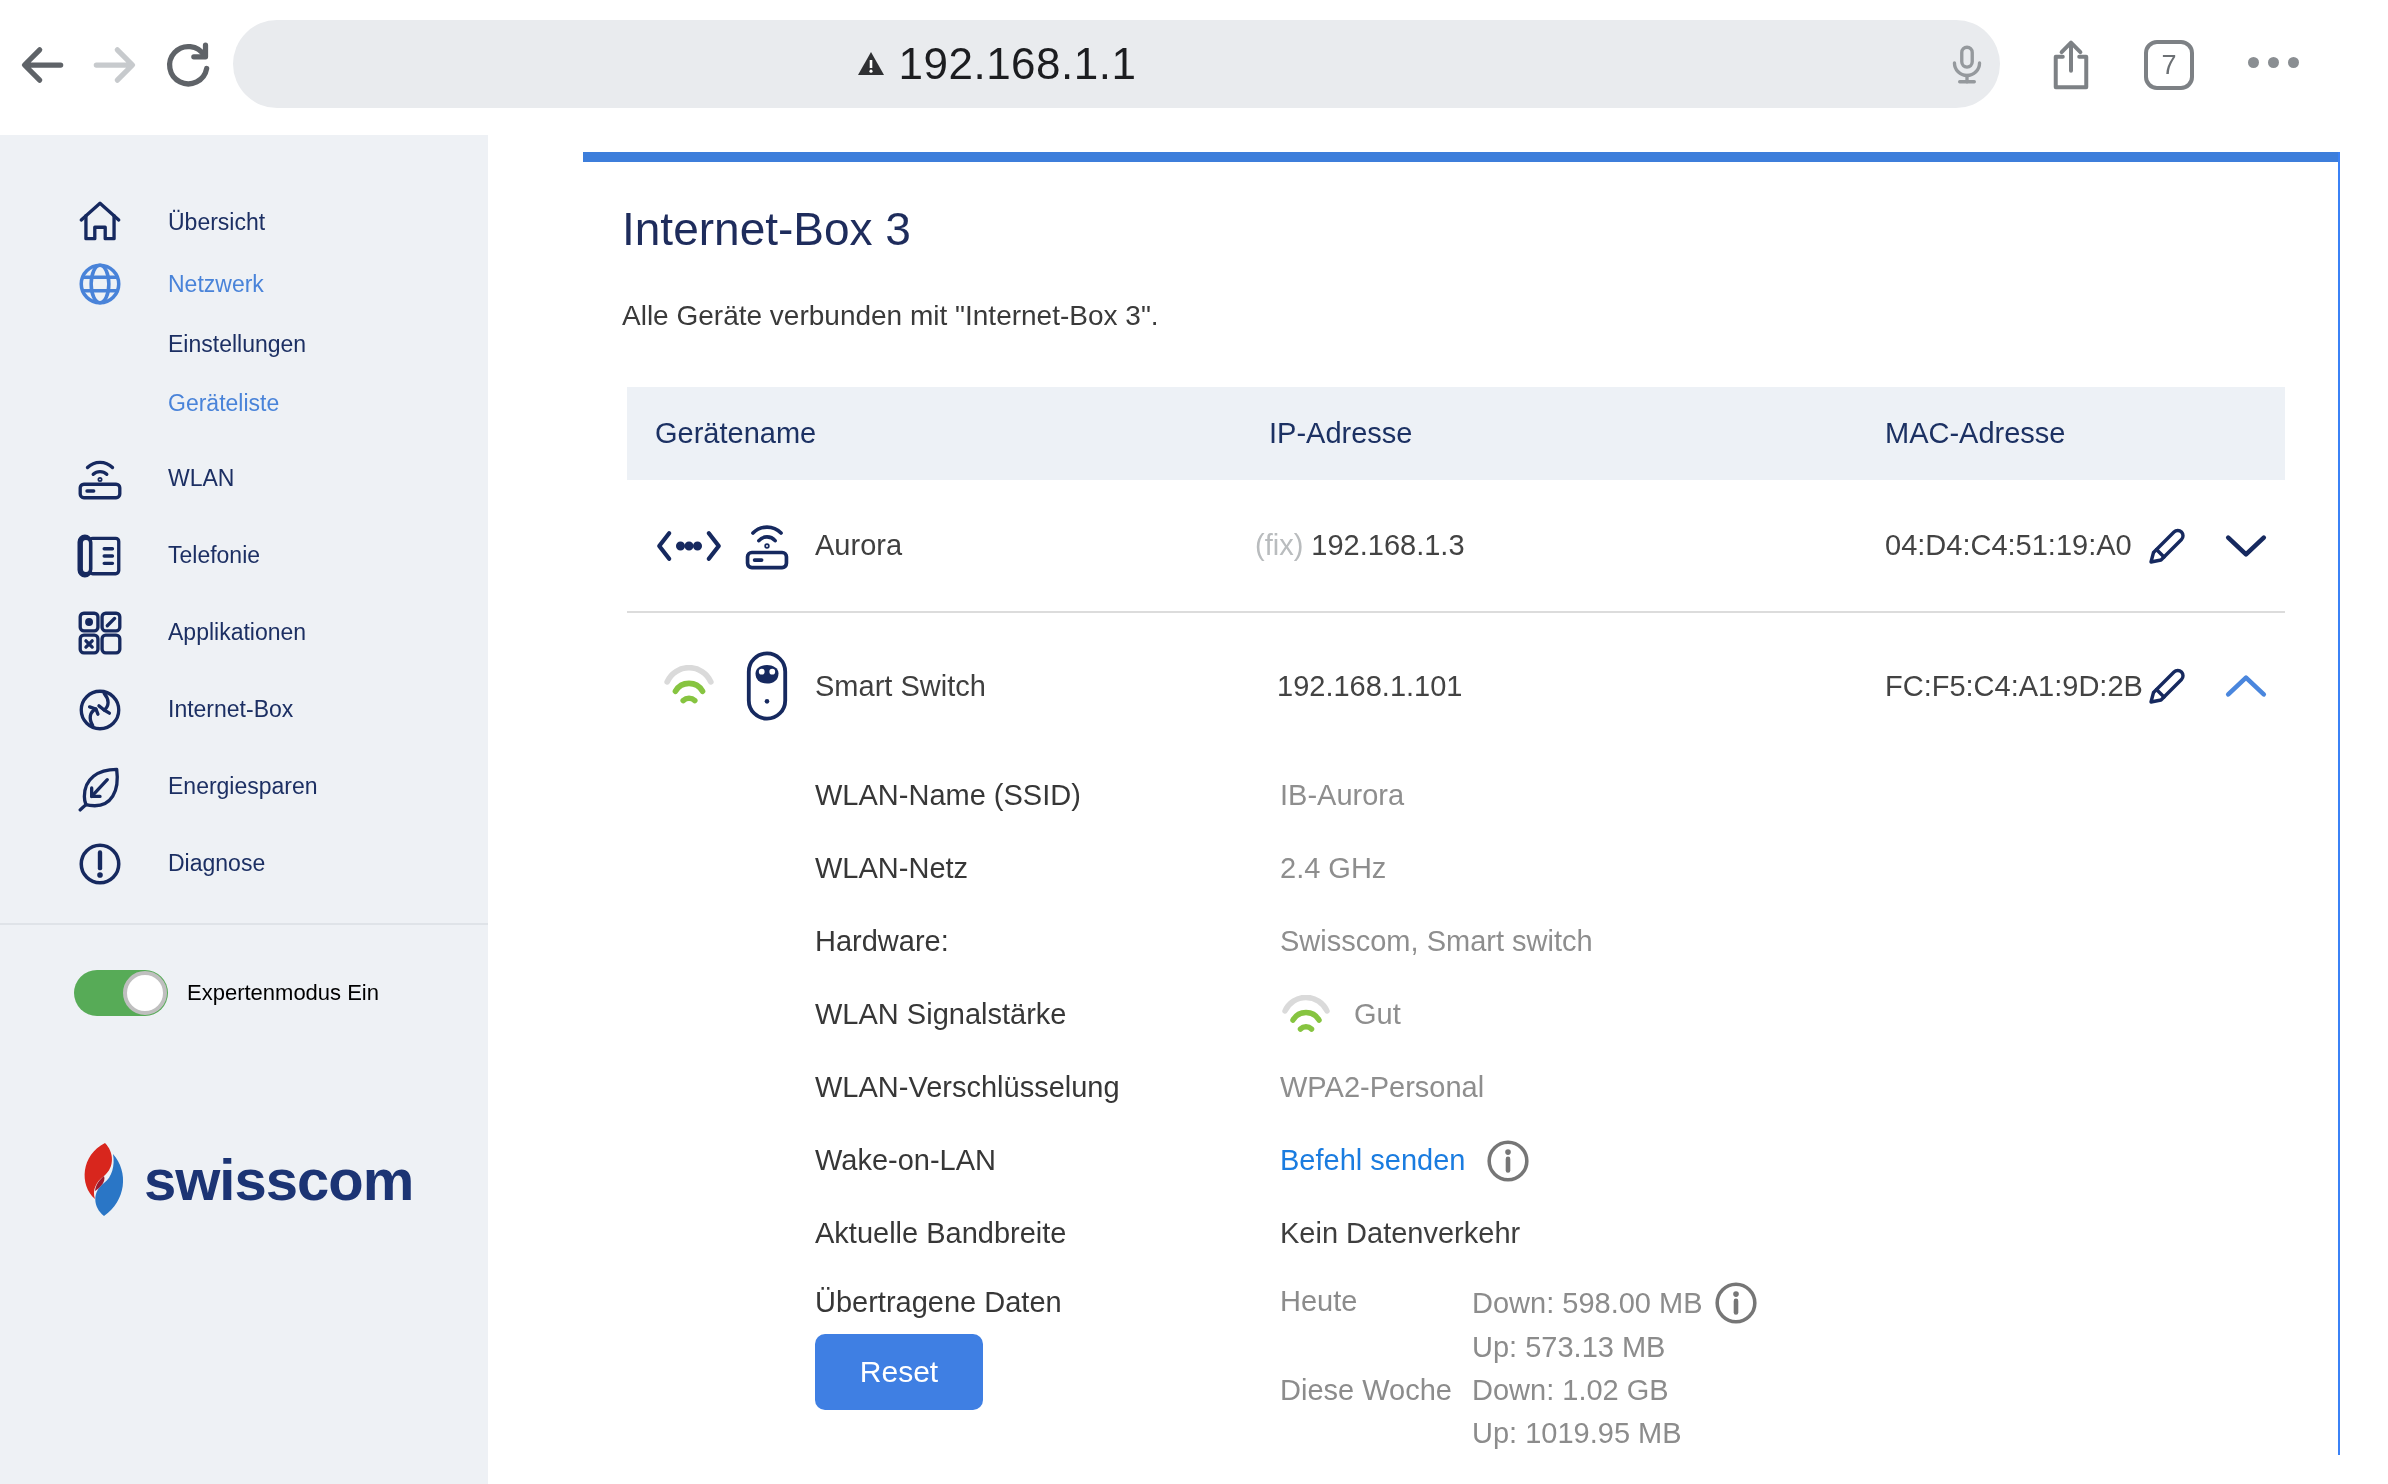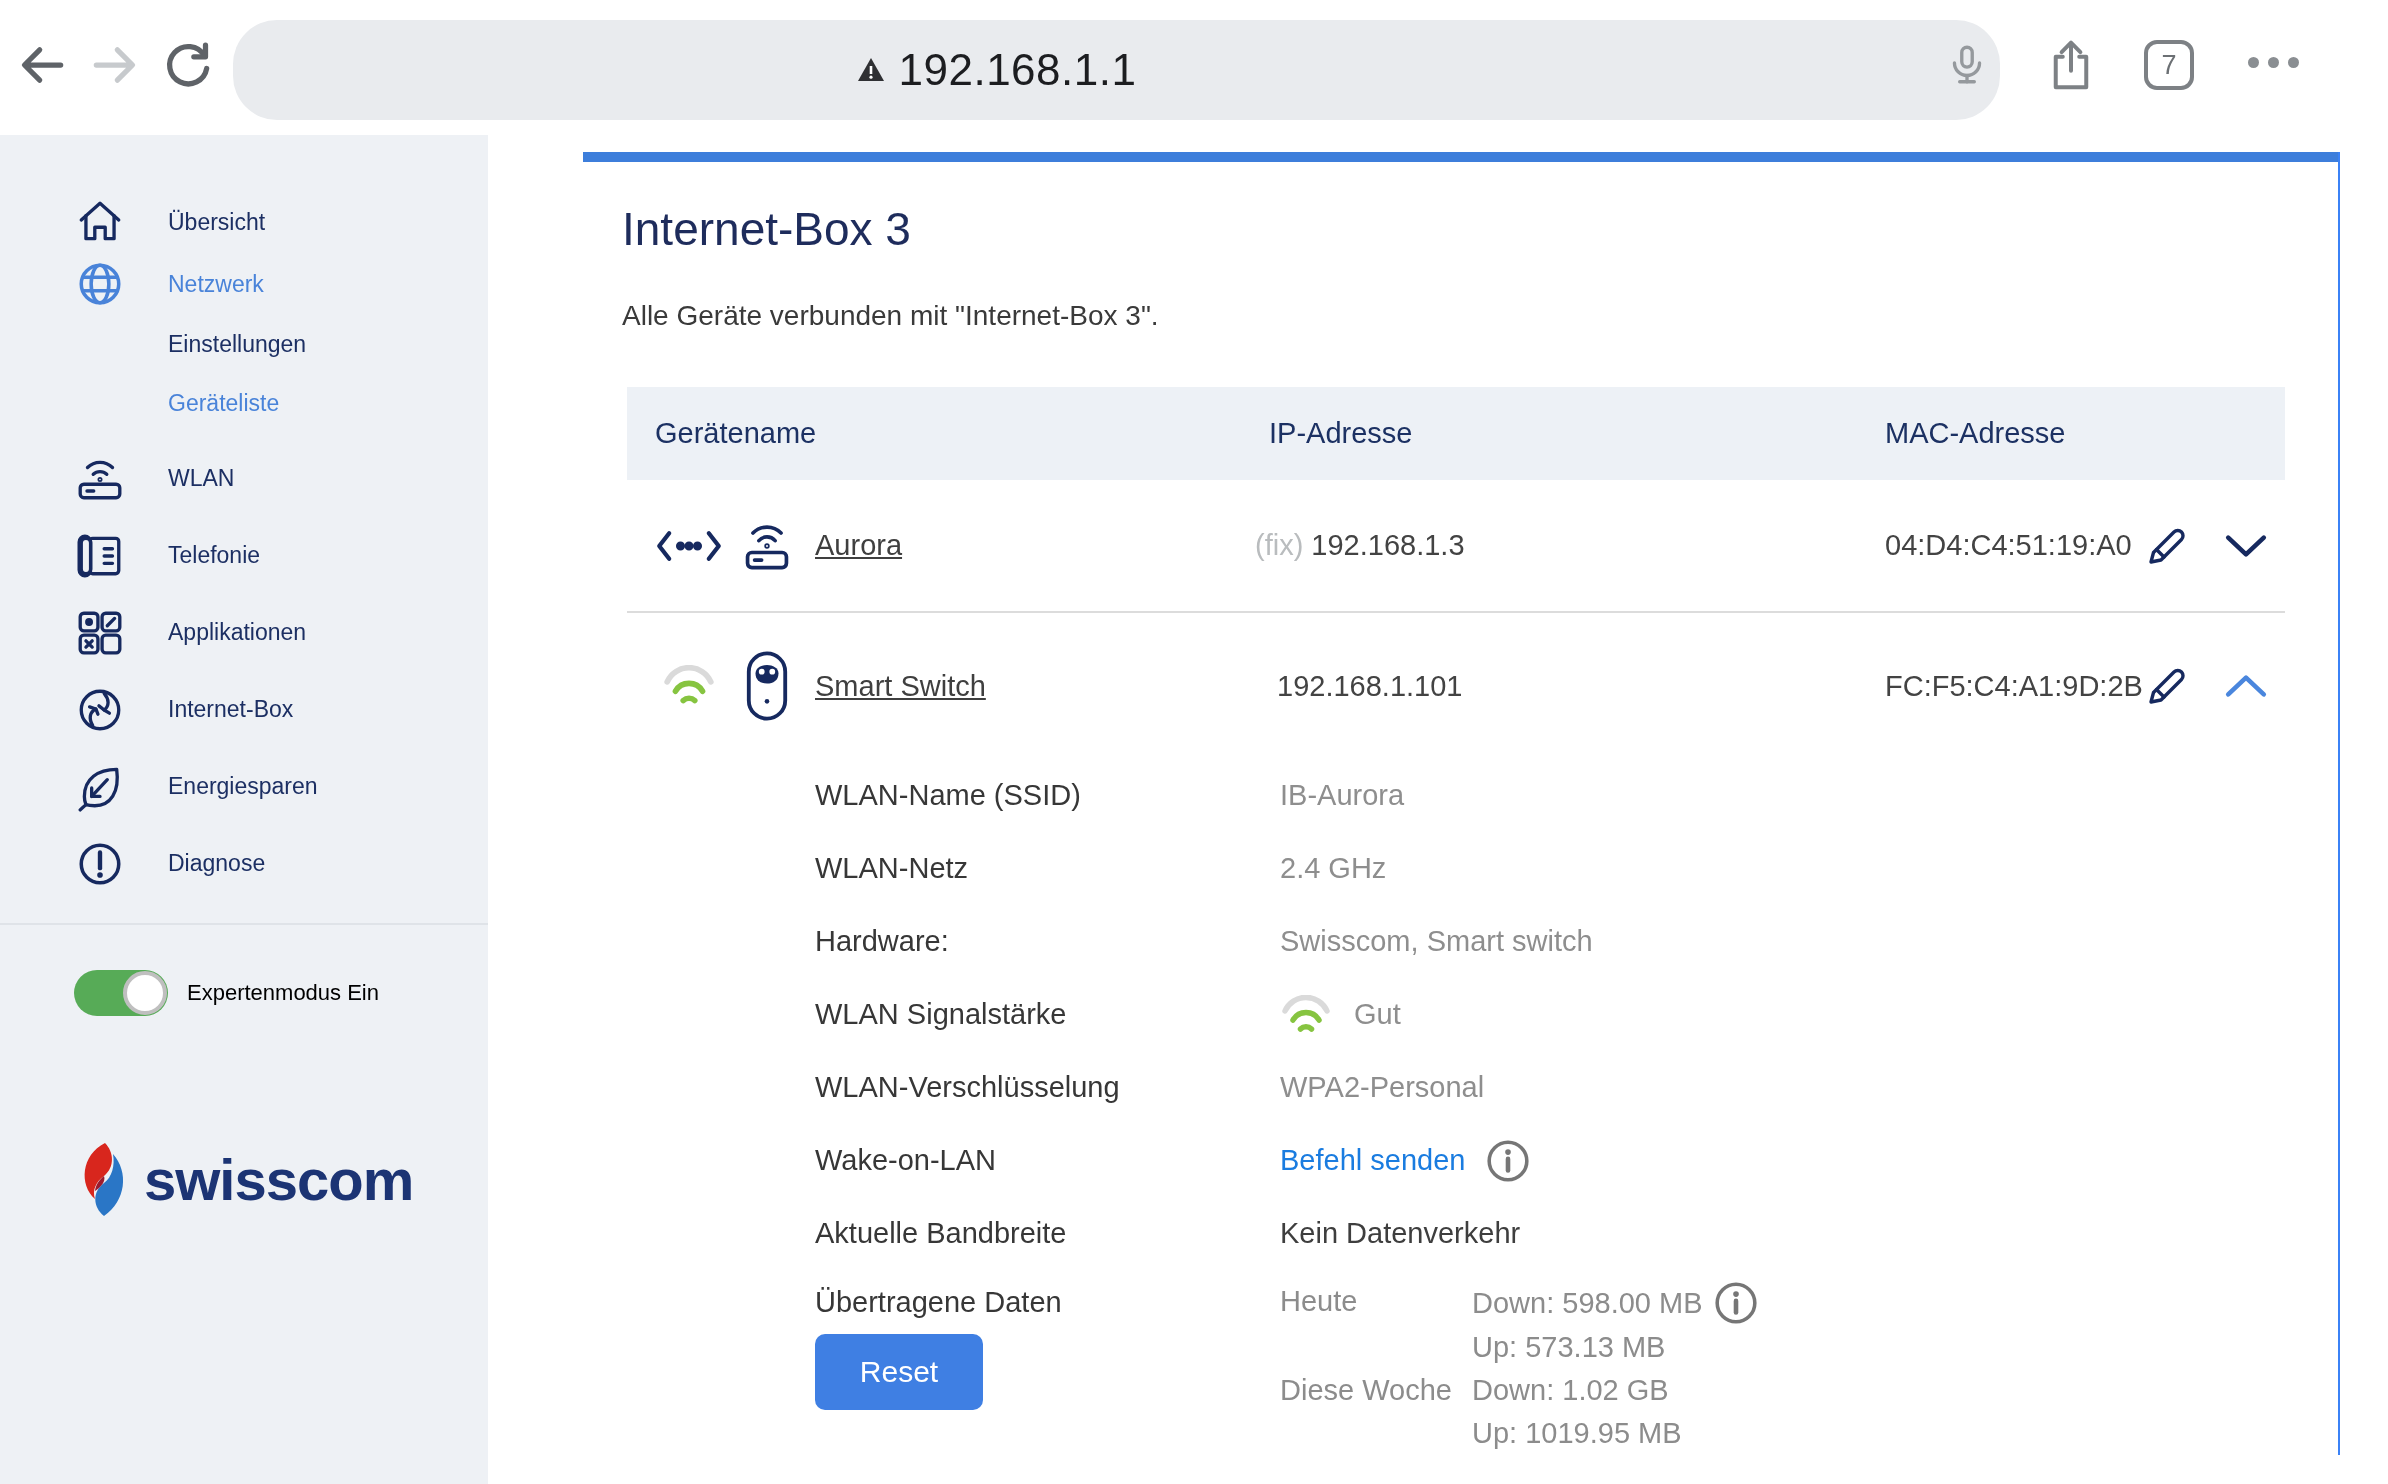--- a/index.html
+++ b/index.html
@@ -4,21 +4,21 @@
 <style>
   * { margin:0; padding:0; box-sizing:border-box; }
   html,body { width:2388px; height:1484px; overflow:hidden; background:#fff;
     font-family:"Liberation Sans","DejaVu Sans",sans-serif; }
 
   
   .toolbar { position:relative; height:135px; background:#fff; }
   .tb-btn { position:absolute; top:37px; width:56px; height:56px; display:flex;
     align-items:center; justify-content:center; cursor:pointer; }
   .tb-back { left:14px; } .tb-fwd { left:87px; } .tb-reload { left:160px; }
-  .addressbar { position:absolute; left:233px; top:20px; width:1767px; height:100px;
+  .addressbar { position:absolute; left:233px; top:20px; width:1767px; height:88px;
     background:#e9ebee; border-radius:44px; display:flex; align-items:center;
     justify-content:center; }
   .url-group { display:flex; align-items:center; gap:14px; transform:translateX(-120px); }
   .url-text { font-size:44px; color:#1c1d20; letter-spacing:0.5px; }
   .mic { position:absolute; right:10px; top:22px; }
   .share-btn { position:absolute; left:2046px; top:38px; }
   .tabs-btn { position:absolute; left:2144px; top:40px; width:50px; height:50px;
     border:4.5px solid #7d8185; border-radius:13px; display:flex; align-items:center;
     justify-content:center; font-size:27px; color:#6c7074; }
   .dots-btn { position:absolute; left:2248px; top:57px; display:flex; gap:9px; }
@@ -63,21 +63,21 @@
   .col-name { width:614px; flex-shrink:0; }
   .col-ip { width:616px; flex-shrink:0; }
   .col-mac { flex:1; display:flex; align-items:center; }
   .pad28 { padding-left:28px; } .pad14 { padding-left:14px; } .pad36 { padding-left:36px; }
   .trow { display:flex; align-items:center; height:133px; }
   .trow.first { border-bottom:2px solid #dcdcdc; }
   .trow.expanded-head { height:146px; }
   .dev-cell { display:flex; align-items:center; padding-left:26px; }
   .icon-box-a { width:72px; display:flex; justify-content:center; align-items:center; }
   .icon-box-b { width:52px; margin-left:16px; display:flex; justify-content:center; align-items:center; }
-  .dev-name { margin-left:22px; color:#3f3f3f;text-decoration:underline; }
+  .dev-name { margin-left:22px; color:#3f3f3f; }
   .fix-prefix { color:#b9bcbe; margin-right:8px; }
   .ip-text, .mac-text { color:#434343; }
   .actions { margin-left:auto; display:flex; align-items:center; gap:32px; padding-right:16px; }
   .act { cursor:pointer; display:flex; align-items:center; }
 
   
   .details { }
   .drow { display:flex; align-items:center; height:73px; }
   .dlabel { margin-left:188px; width:465px; color:#373737; }
   .dvalue { color:#8e8e8e; display:flex; align-items:center; }

